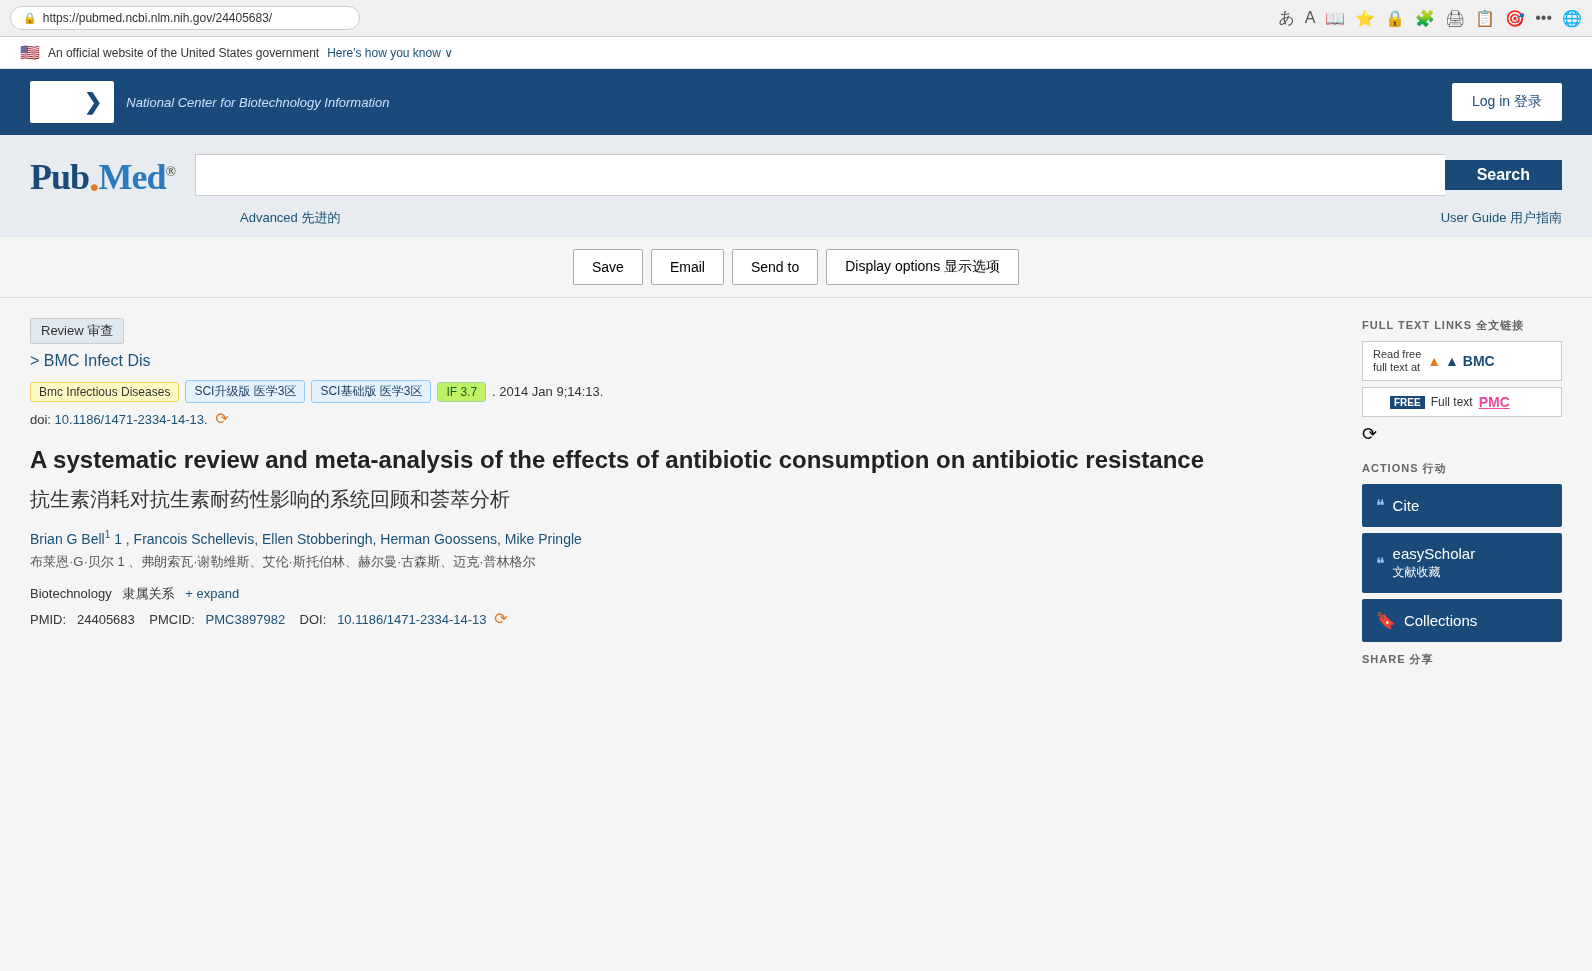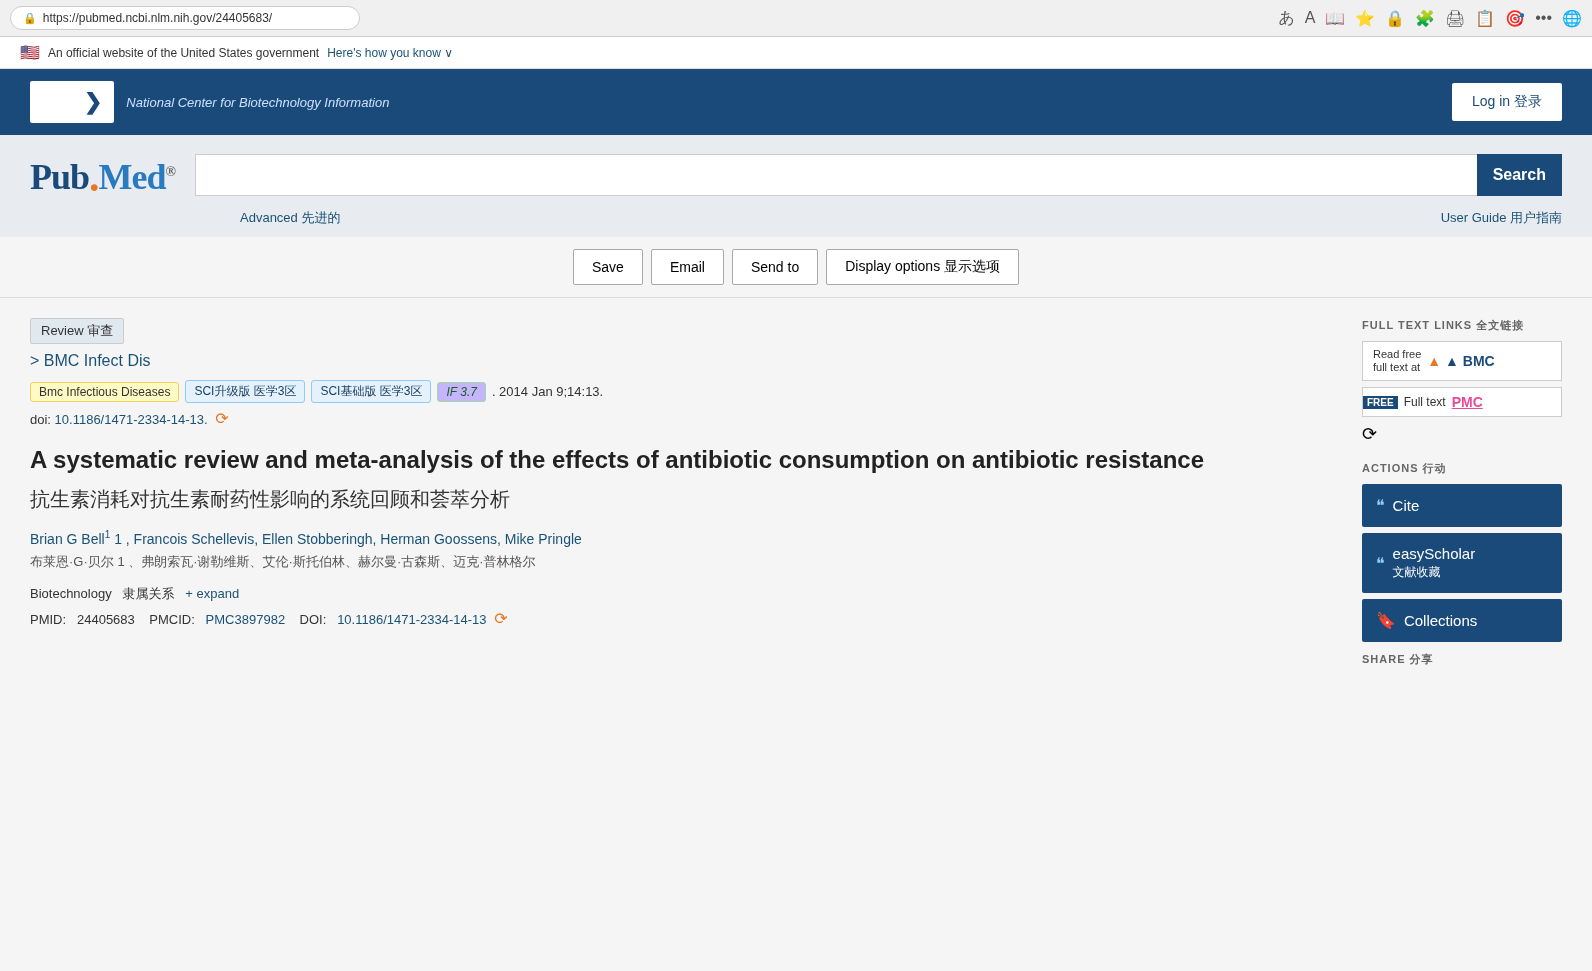--- a/index.html
+++ b/index.html
@@ -111,22 +111,22 @@
       border: 1px solid #ccc;
       padding: 0 12px;
       font-size: 15px;
       outline: none;
       border-right: none;
     }
     .search-btn {
       background: #1a4a7a;
       color: white;
       border: none;
-      padding: 0 16px;
-      height: 42px;
+      padding: 0 32px;
+      height: 30px;
       font-size: 16px;
       font-weight: bold;
       cursor: pointer;
     }
     .search-links {
       display: flex;
       justify-content: space-between;
       padding: 0 0 0 210px;
     }
     .search-links a { color: #1a5276; font-size: 13px; text-decoration: none; }
@@ -188,21 +188,21 @@
       flex-wrap: wrap;
     }
     .tag {
       padding: 2px 8px;
       font-size: 12px;
       border-radius: 3px;
       border: 1px solid transparent;
     }
     .tag-yellow { background: #fff9c4; border-color: #f0d060; color: #333; }
     .tag-blue { background: #e3f2fd; border-color: #90caf9; color: #1a3a5c; }
-    .tag-green { background: #c4b5fd; border-color: #a5d6a7; color: #1b5e20; font-style: italic; }
+    .tag-green { background: #bef264; border-color: #a5d6a7; color: #1b5e20; }
     .pub-date { font-size: 13px; color: #333; }
     .doi-line { font-size: 13px; color: #333; margin-bottom: 16px; }
     .doi-link { color: #1a5276; text-decoration: none; }
 
     .article-title {
       font-size: 24px;
       font-weight: bold;
       color: #222;
       margin-bottom: 10px;
       line-height: 1.3;
@@ -259,21 +259,21 @@
       display: flex;
       align-items: center;
       gap: 6px;
       margin-bottom: 6px;
     }
     .bmc-btn .read-free { color: #333; font-size: 11px; line-height: 1.2; }
     .bmc-btn .bmc-logo { color: #e87722; font-weight: bold; font-size: 14px; }
     .pmc-btn {
       background: white;
       border: 1px solid #ccc;
-      padding: 6px 0;
+      padding: 6px 27px;
       font-size: 12px;
       display: flex;
       align-items: center;
       gap: 6px;
       cursor: pointer;
       margin-bottom: 6px;
     }
     .pmc-btn .free-label { background: #1a4a7a; color: white; font-size: 10px; font-weight: bold; padding: 1px 4px; }
     .pmc-btn .full-text-label { font-size: 12px; color: #333; }
     .pmc-btn .pmc-logo { color: #ec4899; font-weight: bold; font-size: 14px; text-decoration: underline; }

